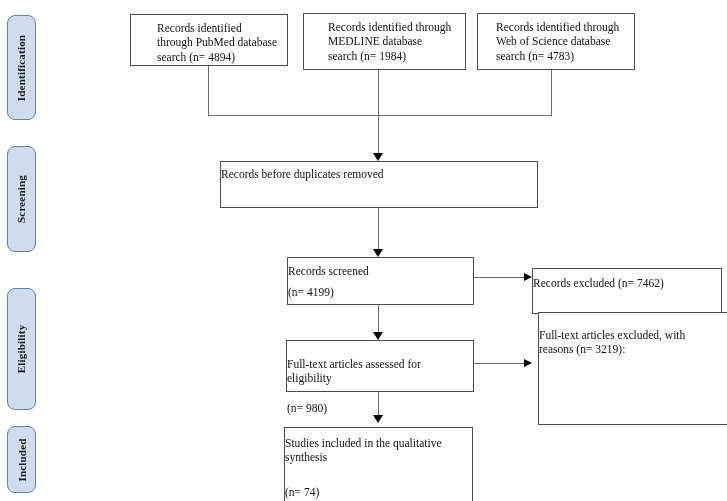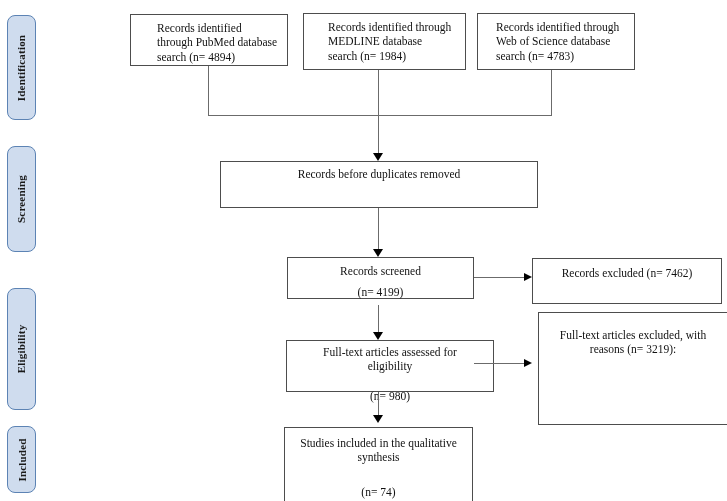--- a/index.html
+++ b/index.html
@@ -17,21 +17,21 @@
   .stage span{
     transform:rotate(-90deg);white-space:nowrap;
     font-weight:bold;font-size:11px;letter-spacing:.2px;color:#1a1a1a;
   }
   
   .fbox{
     position:absolute;background:#fff;border:1px solid #4d4d4d;
     box-sizing:border-box;font-size:11.5px;line-height:1.25;
   }
   .fbox.leftalign{white-space:pre-line;text-align:left;}
-  .fbox.centered{text-align:center;}
+  .fbox.centered{text-align:left;}
   .fbox .count{margin-top:7px;}
   .pre{white-space:pre-line;}
   
   .vline{position:absolute;width:1px;background:#6b6b6b;}
   .hline{position:absolute;height:1px;background:#6b6b6b;}
   .arr-down{position:absolute;width:0;height:0;
     border-left:5px solid transparent;border-right:5px solid transparent;
     border-top:8px solid #000;}
   .arr-right{position:absolute;width:0;height:0;
     border-top:4px solid transparent;border-bottom:4px solid transparent;
@@ -71,33 +71,33 @@
   <div class="vline" style="left:378px;top:70px;height:84px;"></div>
   <div class="arr-down" style="left:373px;top:153px;"></div>
 
   <div class="fbox centered" style="left:220px;top:161px;width:318px;height:47px;padding-top:5px;">
     <div>Records before duplicates removed</div>
   </div>
 
   <div class="vline" style="left:378px;top:208px;height:42px;"></div>
   <div class="arr-down" style="left:373px;top:249px;"></div>
 
-  <div class="fbox centered" style="left:287px;top:257px;width:187px;height:42px;padding-top:6px;">
+  <div class="fbox centered" style="left:287px;top:257px;width:187px;height:48px;padding-top:6px;">
     <div>Records screened</div>
     <div class="count">(n= 4199)</div>
   </div>
 
   <div class="hline" style="left:474px;top:277px;width:51px;"></div>
   <div class="arr-right" style="left:524px;top:273px;"></div>
-  <div class="fbox centered" style="left:532px;top:258px;width:190px;height:46px;padding-top:7px;">Records excluded (n= 7462)</div>
+  <div class="fbox centered" style="left:532px;top:268px;width:190px;height:46px;padding-top:7px;">Records excluded (n= 7462)</div>
 
   <div class="vline" style="left:378px;top:305px;height:28px;"></div>
   <div class="arr-down" style="left:373px;top:332px;"></div>
 
-  <div class="fbox centered" style="left:286px;top:340px;width:208px;height:52px;padding-top:4px;">
+  <div class="fbox centered" style="left:286px;top:340px;width:188px;height:52px;padding-top:16px;">
     <div class="pre">Full-text articles assessed for
 eligibility</div>
     <div class="count" style="margin-top:15px;">(n= 980)</div>
   </div>
 
   <div class="hline" style="left:474px;top:363px;width:51px;"></div>
   <div class="arr-right" style="left:524px;top:359px;"></div>
   <div class="fbox centered pre" style="left:538px;top:312px;width:190px;height:113px;padding-top:15px;">Full-text articles excluded, with
 reasons (n= 3219):</div>
 

